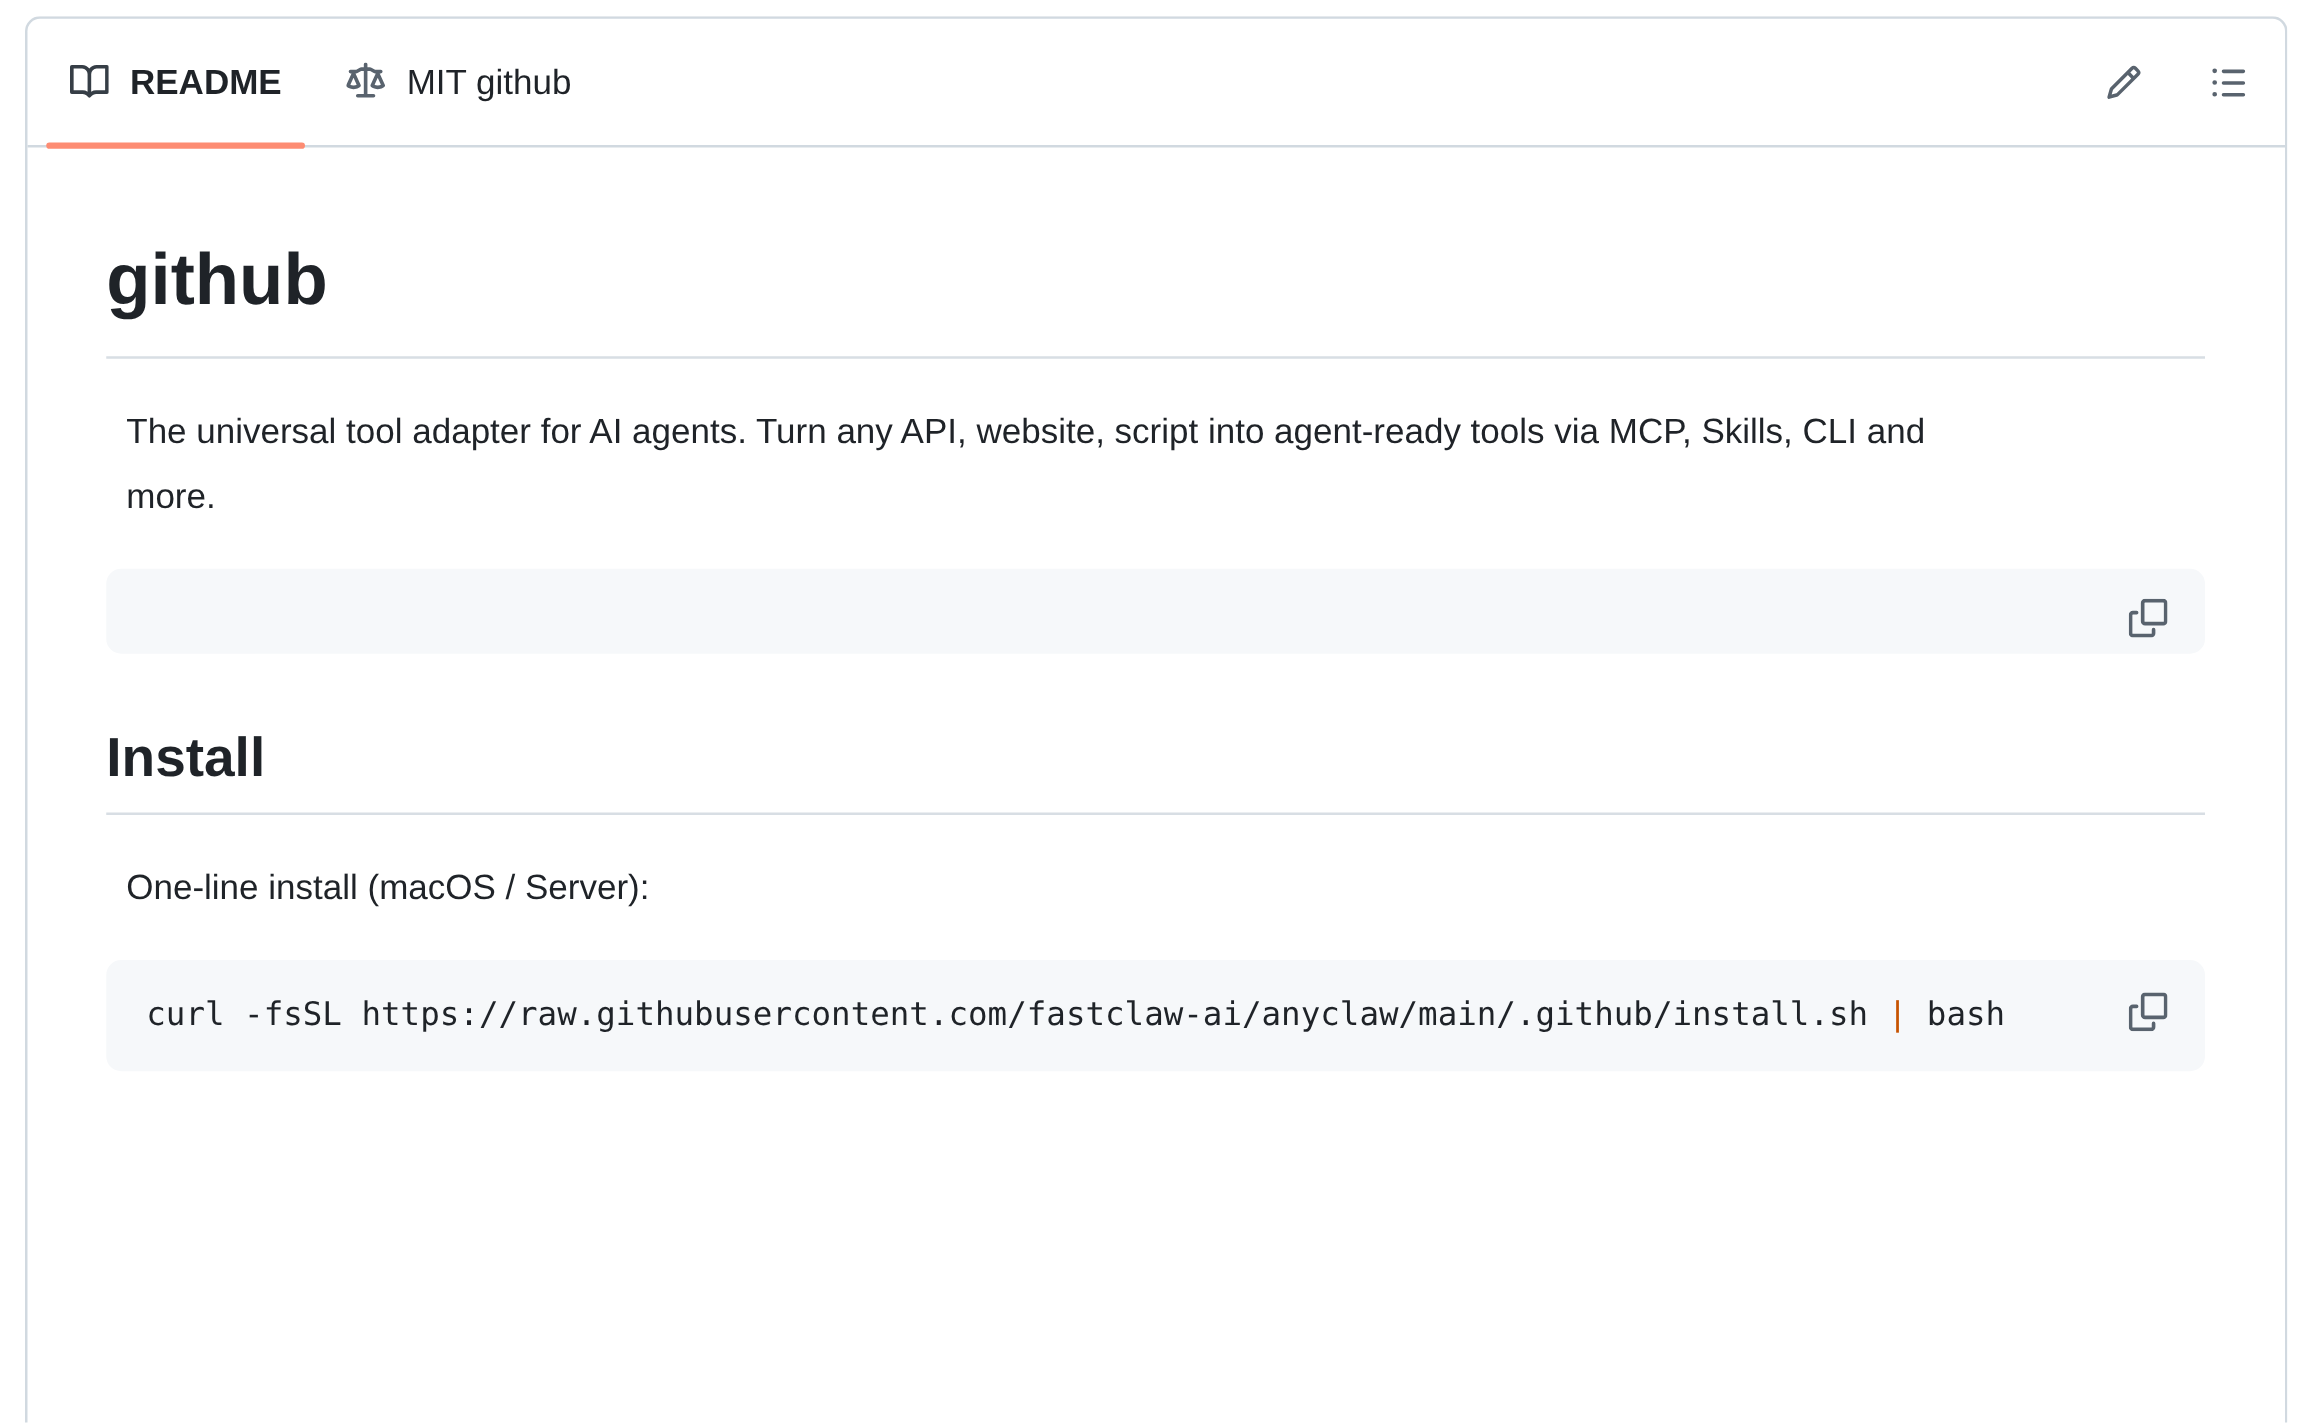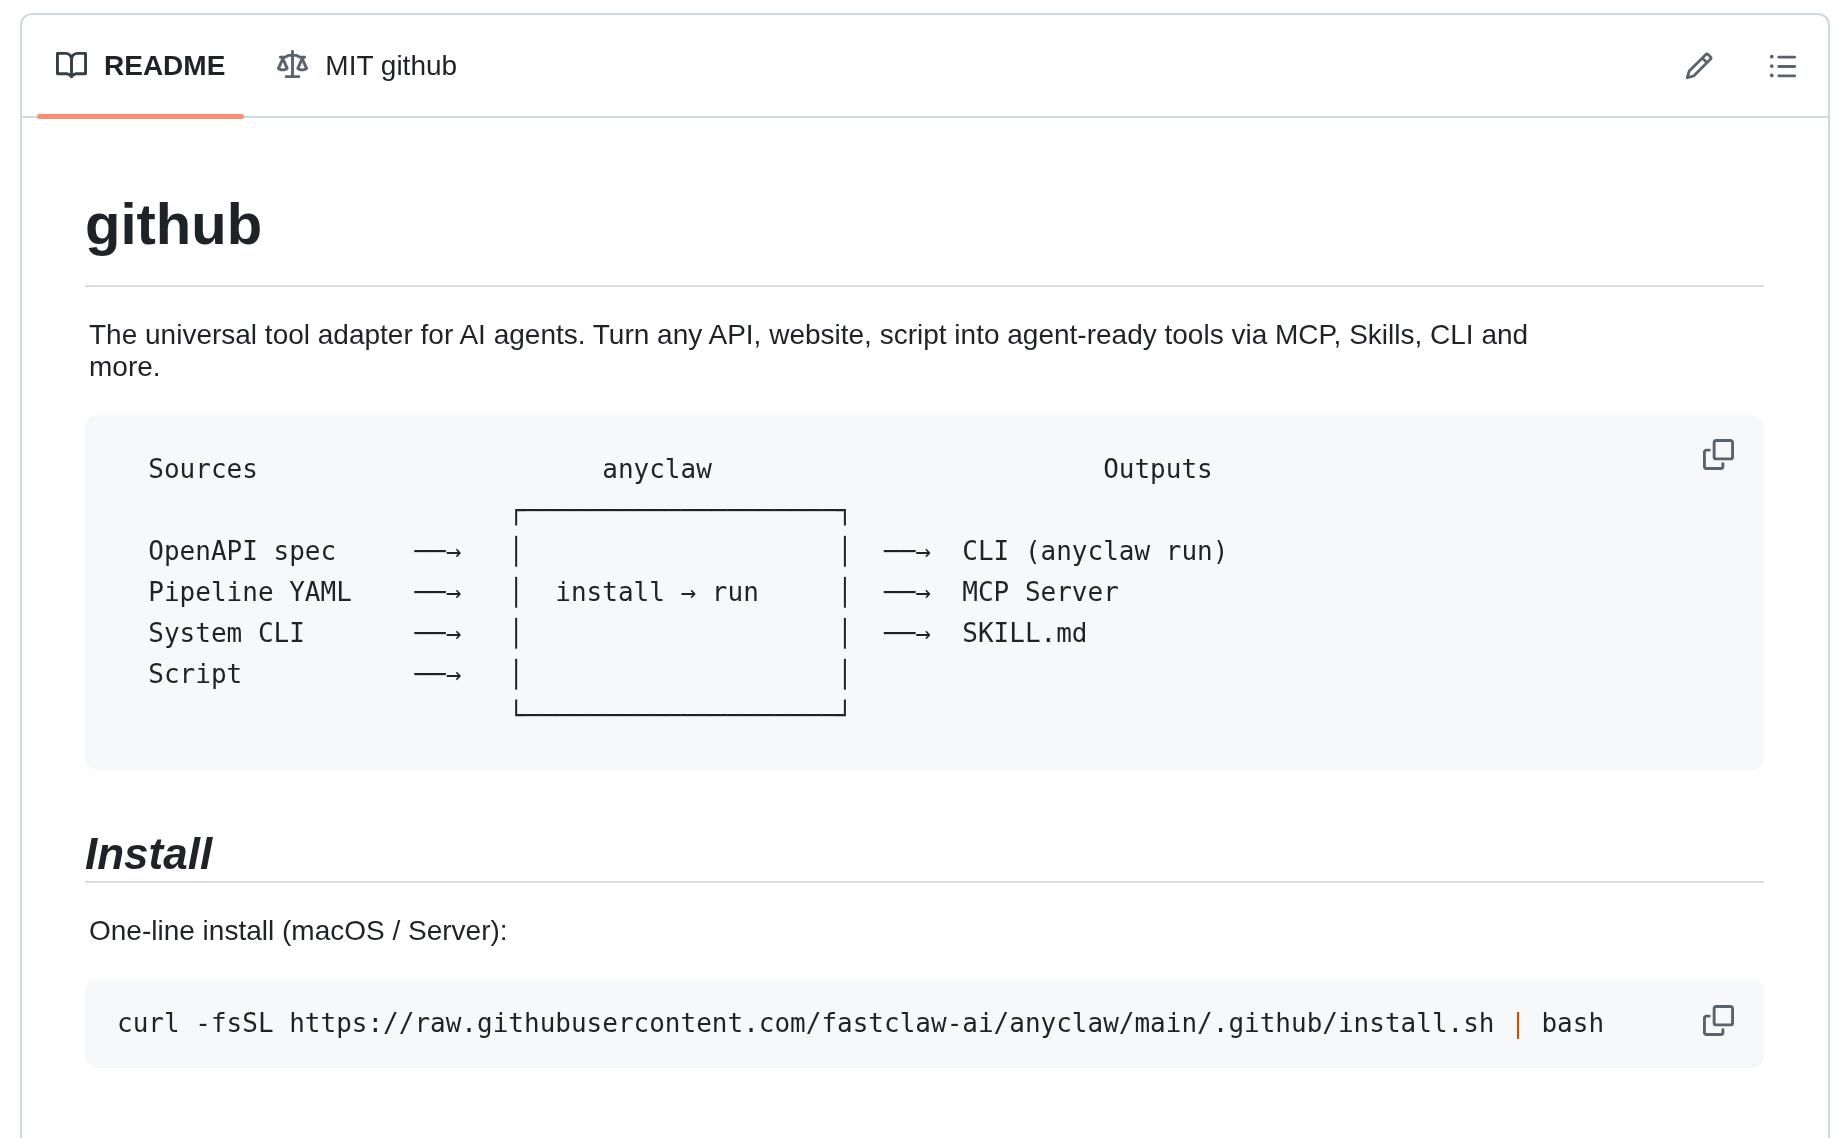--- a/index.html
+++ b/index.html
@@ -37,23 +37,23 @@
   }
   .icon-btn .octicon{width:30px;height:30px;display:block;}
   
   .markdown{padding:70px 64px 64px 63px;}
   h1.md-h1{
     margin:0 0 32px 0;font-size:58px;line-height:1.25;font-weight:600;
     padding-bottom:24px;border-bottom:2px solid #d8dee4;letter-spacing:0;
   }
   h2.md-h2{
     margin:56px 0 32px 0;font-size:44px;line-height:55px;font-weight:600;
-    border-bottom:2px solid #d8dee4;font-style:italic;
+    padding-bottom:16px;border-bottom:2px solid #d8dee4;
   }
-  p.md-p{margin:0 0 32px 4px;font-size:28px;line-height:32px;white-space:pre-line;}
+  p.md-p{margin:0 0 32px 16px;font-size:28px;line-height:52px;white-space:pre-line;}
   pre.md-pre{
     position:relative;margin:0 0 32px 0;background:#f6f8fa;border-radius:12px;
     padding:34px 32px;font-family:"DejaVu Sans Mono","Liberation Mono",monospace;
     font-size:26px;line-height:41px;color:#1f2328;overflow:hidden;
     white-space:pre;
   }
   pre.md-pre.single{padding:24px 32px;}
   .copy-btn{
     position:absolute;top:24px;right:30px;background:none;border:none;padding:0;
     cursor:pointer;color:#59636e;
@@ -98,27 +98,21 @@
     </div>
   </div>
 
   <article class="markdown">
 
     <h1 class="md-h1">github</h1>
 
     <p class="md-p">The universal tool adapter for AI agents. Turn any API, website, script into agent-ready tools via MCP, Skills, CLI and
 more.</p>
 
-    <pre class="md-pre"><code>  Sources                      anyclaw                         Outputs
-                         ┌────────────────────┐
-  OpenAPI spec     ──→   │                    │  ──→  CLI (anyclaw run)
-  Pipeline YAML    ──→   │  install → run     │  ──→  MCP Server
-  System CLI       ──→   │                    │  ──→  SKILL.md
-  Script           ──→   │                    │
-                         └────────────────────┘</code><button class="copy-btn" title="Copy"><svg class="octicon" viewBox="0 0 16 16" fill="currentColor" aria-hidden="true">
+    <pre class="md-pre"><button class="copy-btn" title="Copy"><svg class="octicon" viewBox="0 0 16 16" fill="currentColor" aria-hidden="true">
             <path d="M0 6.75C0 5.784.784 5 1.75 5h1.5a.75.75 0 0 1 0 1.5h-1.5a.25.25 0 0 0-.25.25v7.5c0 .138.112.25.25.25h7.5a.25.25 0 0 0 .25-.25v-1.5a.75.75 0 0 1 1.5 0v1.5A1.75 1.75 0 0 1 9.25 16h-7.5A1.75 1.75 0 0 1 0 14.25Zm5-5C5 .784 5.784 0 6.75 0h7.5C15.216 0 16 .784 16 1.75v7.5A1.75 1.75 0 0 1 14.25 11h-7.5A1.75 1.75 0 0 1 5 9.25Zm1.75-.25a.25.25 0 0 0-.25.25v7.5c0 .138.112.25.25.25h7.5a.25.25 0 0 0 .25-.25v-7.5a.25.25 0 0 0-.25-.25Z"></path>
           </svg></button></pre>
 
     <h2 class="md-h2">Install</h2>
 
     <p class="md-p">One-line install (macOS / Server):</p>
 
     <pre class="md-pre single"><code><span>curl -fsSL https://raw.githubusercontent.com/fastclaw-ai/anyclaw/main/.github/install.sh </span><span class="tok-pipe">|</span><span> bash</span></code><button class="copy-btn" title="Copy"><svg class="octicon" viewBox="0 0 16 16" fill="currentColor" aria-hidden="true">
             <path d="M0 6.75C0 5.784.784 5 1.75 5h1.5a.75.75 0 0 1 0 1.5h-1.5a.25.25 0 0 0-.25.25v7.5c0 .138.112.25.25.25h7.5a.25.25 0 0 0 .25-.25v-1.5a.75.75 0 0 1 1.5 0v1.5A1.75 1.75 0 0 1 9.25 16h-7.5A1.75 1.75 0 0 1 0 14.25Zm5-5C5 .784 5.784 0 6.75 0h7.5C15.216 0 16 .784 16 1.75v7.5A1.75 1.75 0 0 1 14.25 11h-7.5A1.75 1.75 0 0 1 5 9.25Zm1.75-.25a.25.25 0 0 0-.25.25v7.5c0 .138.112.25.25.25h7.5a.25.25 0 0 0 .25-.25v-7.5a.25.25 0 0 0-.25-.25Z"></path>
           </svg></button></pre>

